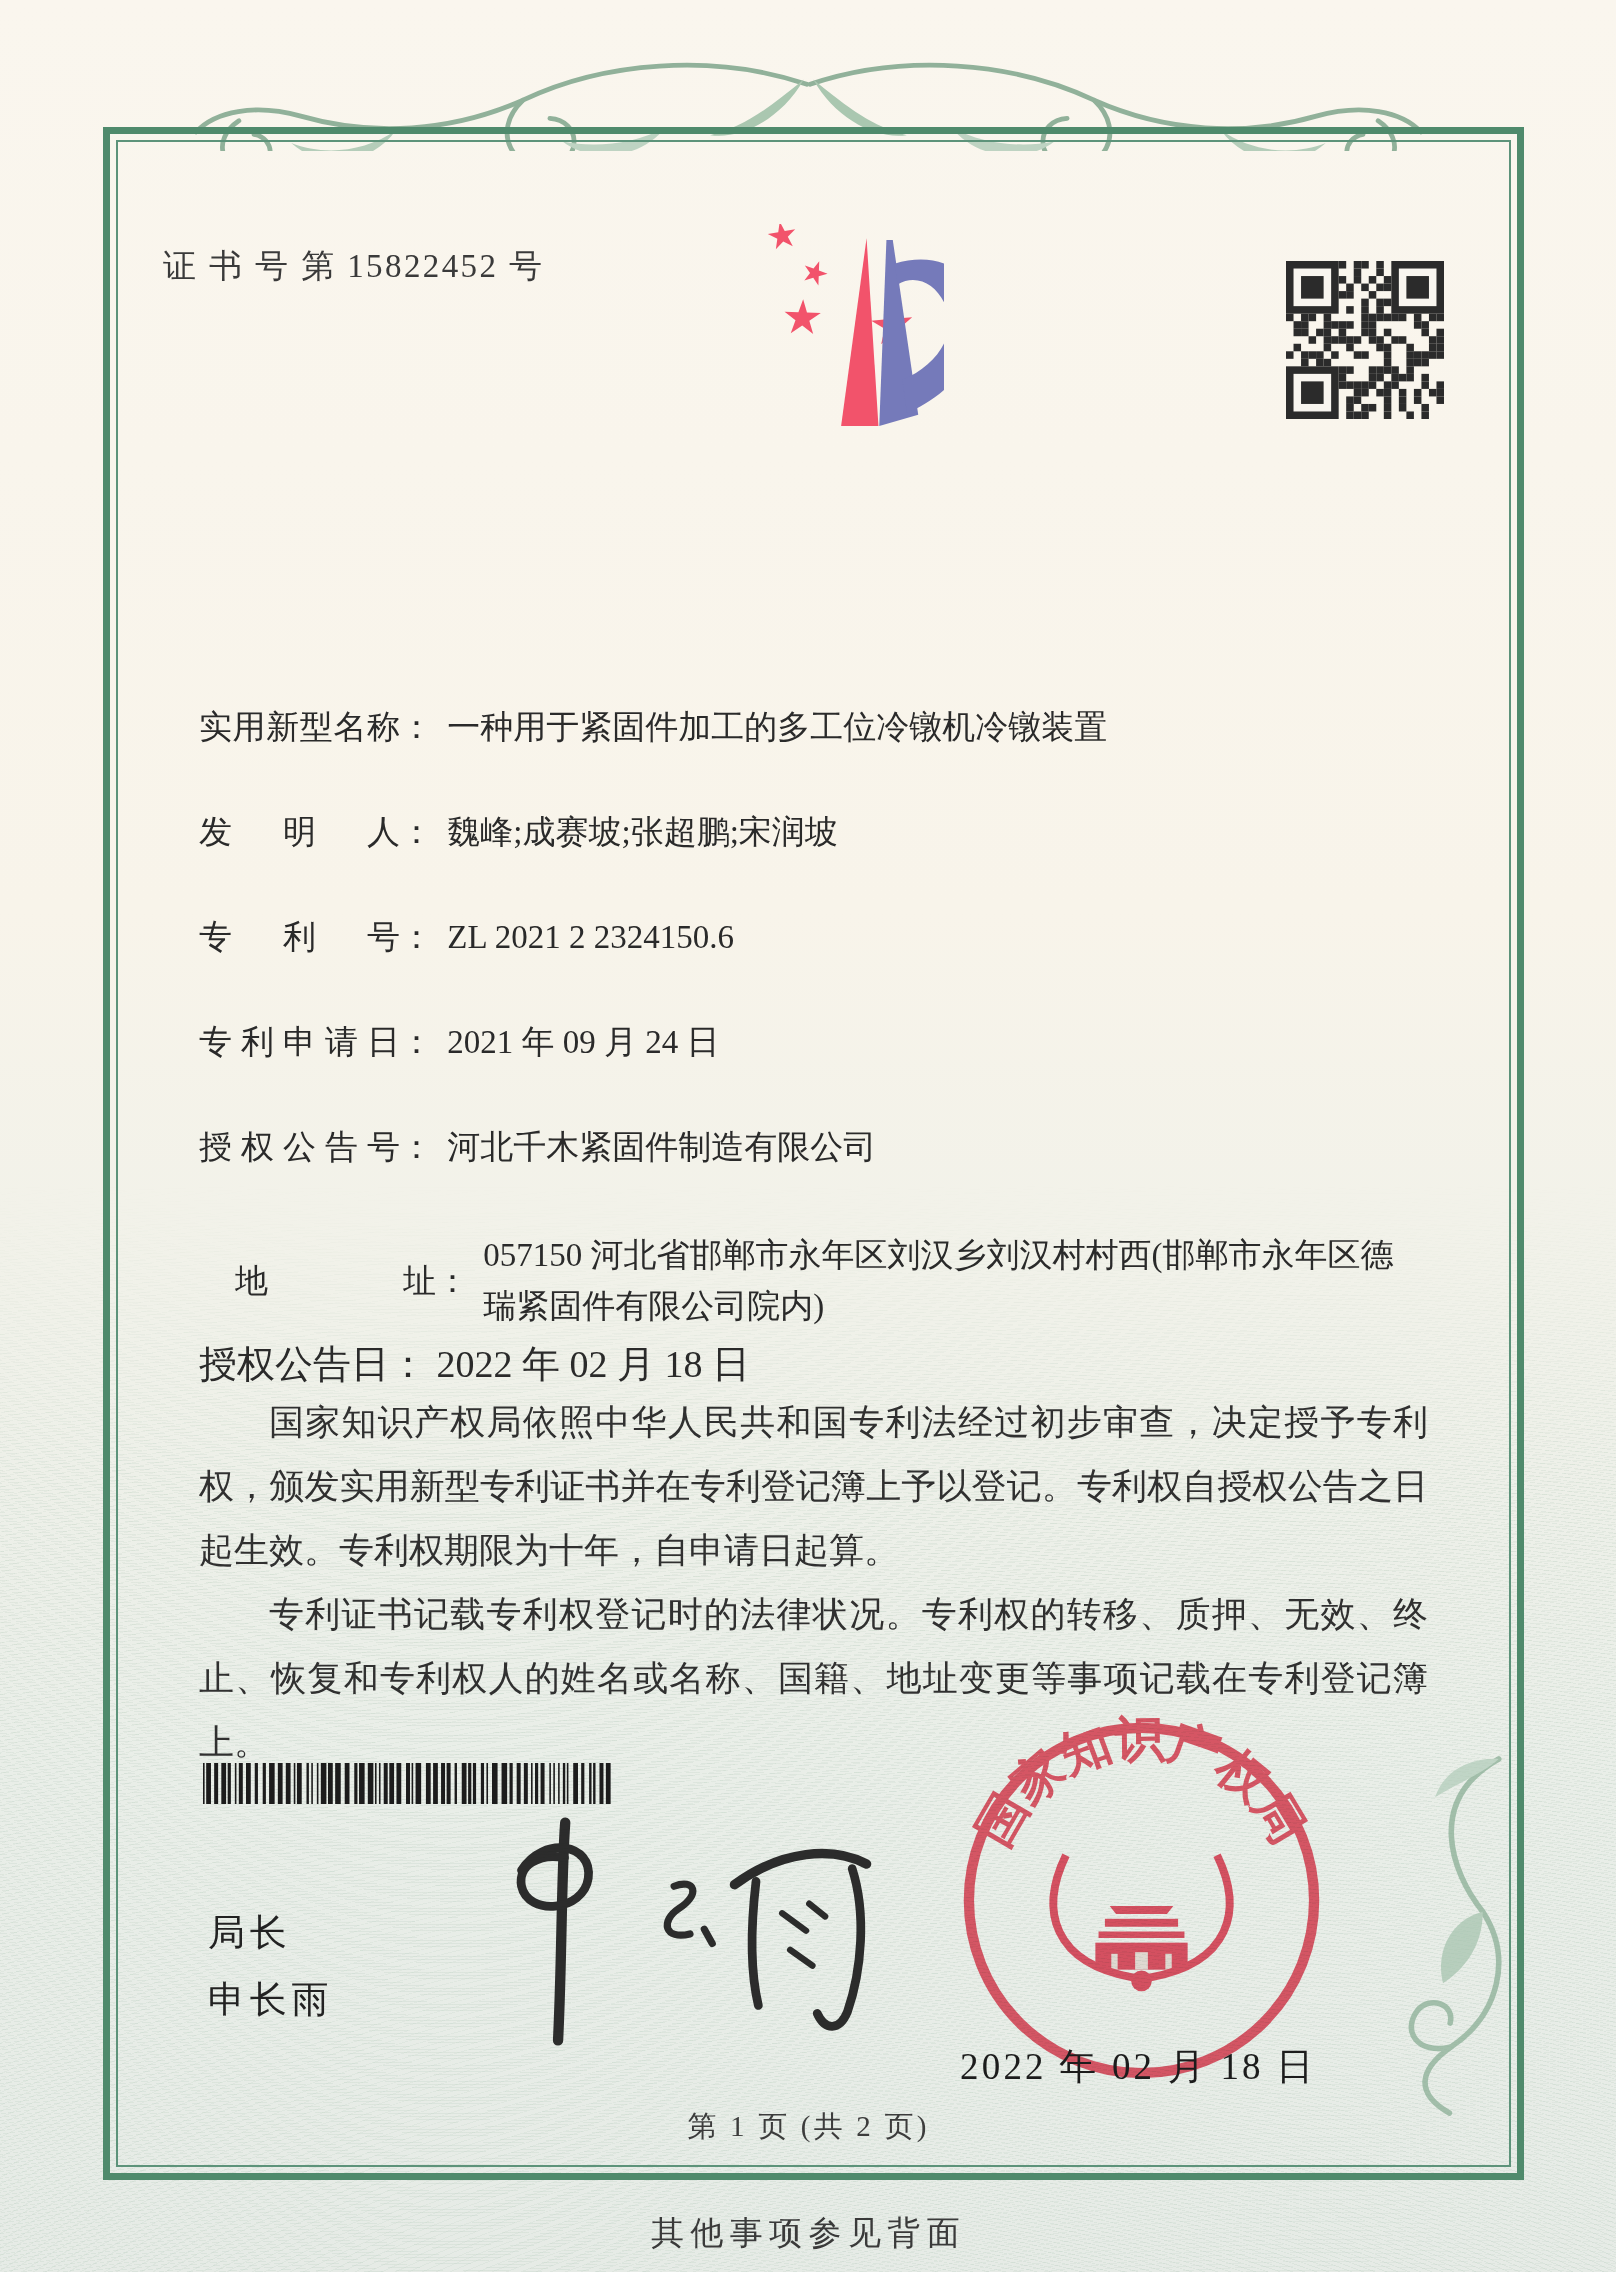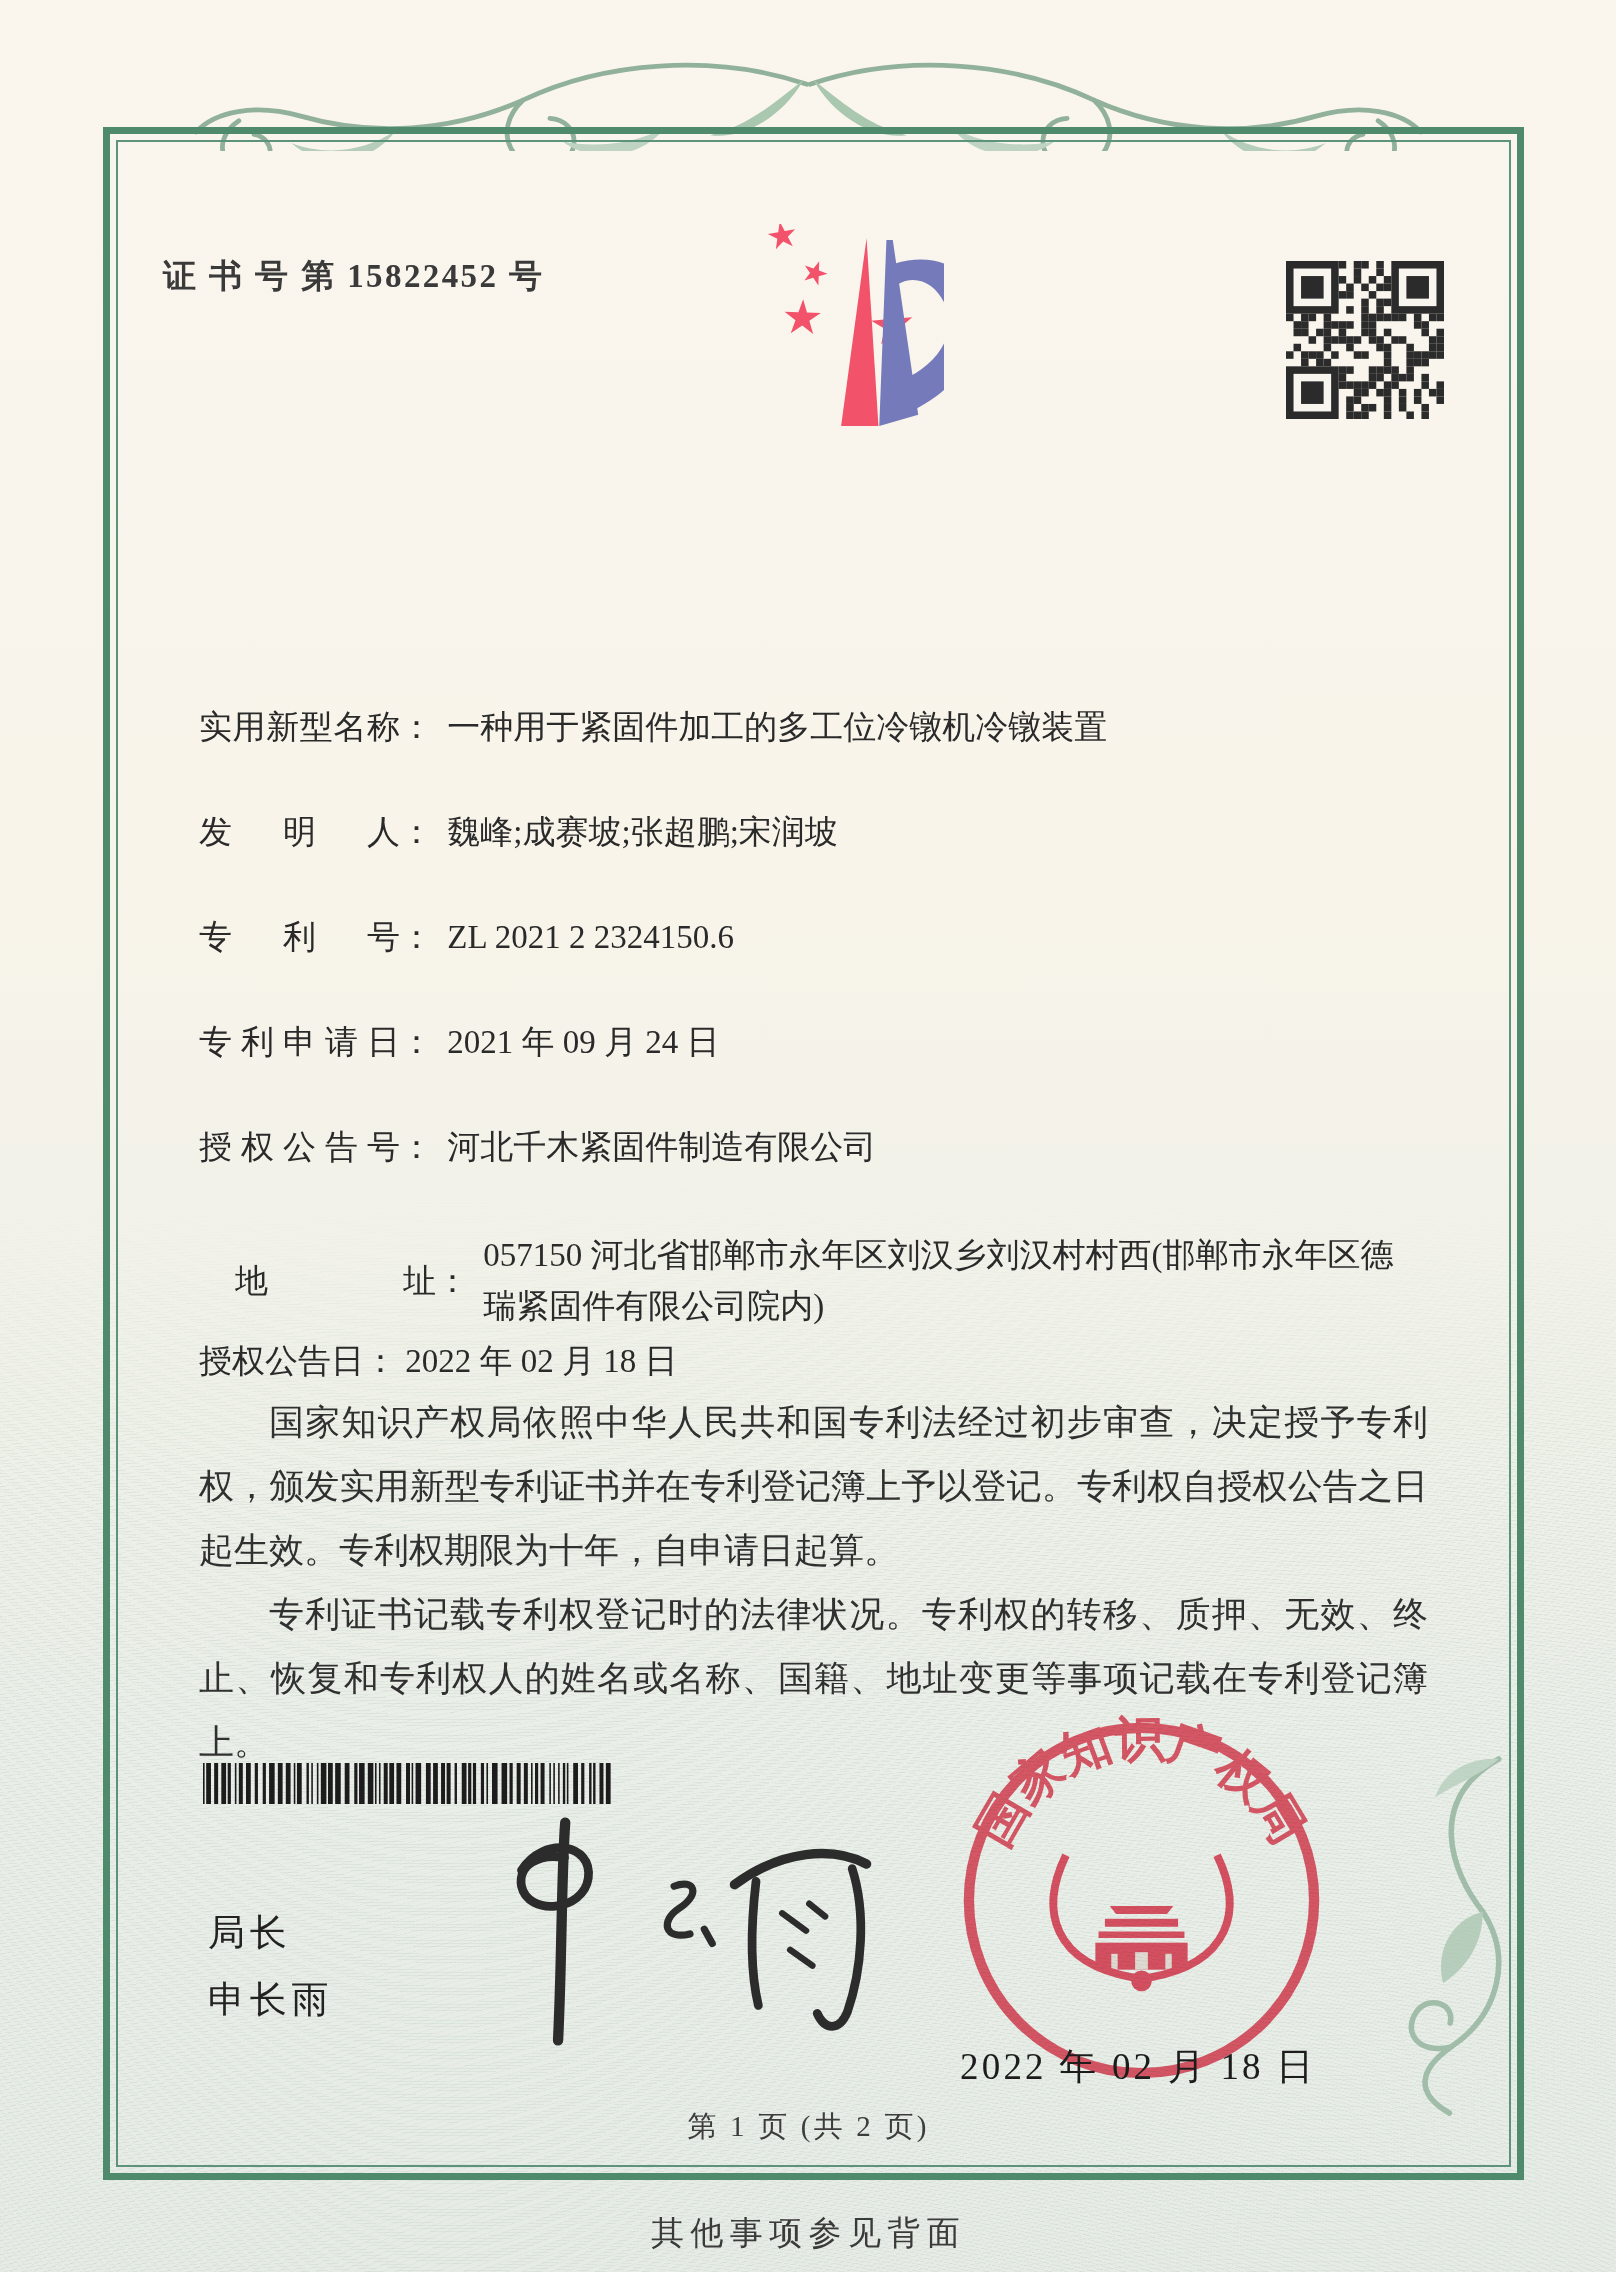--- a/index.html
+++ b/index.html
@@ -11,33 +11,33 @@
   .texture{
     position:absolute; left:0; right:0; top:52%; bottom:0; pointer-events:none;
     background:
       repeating-radial-gradient(ellipse 1034px 414px at 28% 135%, rgba(120,160,135,.10) 0 1.6px, transparent 1.6px 8px),
       repeating-radial-gradient(ellipse 1194px 557px at 82% 140%, rgba(120,160,135,.07) 0 1.6px, transparent 1.6px 9.5px);
     -webkit-mask-image:linear-gradient(180deg,transparent,black 28%);
             mask-image:linear-gradient(180deg,transparent,black 28%);
   }
   .frame{position:absolute; left:103px; top:127px; width:1407px; height:2039px; border:7.2px solid #4f8a6c;}
   .frame-inner{position:absolute; inset:5.6px; border:2.4px solid #5d937a;}
-  .cert-no{position:absolute; left:163px; top:254px; font-size:33px; letter-spacing:2.4px; color:#3a3a3a;font-weight:bold;}
+  .cert-no{position:absolute; left:163px; top:244px; font-size:33px; letter-spacing:2.4px; color:#3a3a3a;}
   .logo{position:absolute; left:681px; top:224px; width:263px; height:248px;}
   .qr{position:absolute; left:1286px; top:261px; width:158px; height:158px;}
   .title{position:absolute; left:0; top:484px; width:100%; text-align:center;
          font-size:83px; font-weight:700; letter-spacing:12.7px; text-indent:12.7px; color:#161616;}
   .fields{position:absolute; left:199px; top:705px; width:1229px; font-size:33px; color:#2a2a2a;}
   .frow{margin-bottom:60px; display:flex; align-items:center;}
   .flabel{display:inline-block; width:201px; text-align:justify; text-align-last:justify; flex:none;}
   .fcolon{flex:none; margin-right:14.3px;}
   .fvalue{display:inline-block;}
   .frow.address{margin-bottom:6.4px;margin-left:36px;}
   .frow.address .fvalue{width:939px; line-height:1.55;}
-  .grant-row{display:flex; font-size:33px; color:#2a2a2a;}
+  .grant-row{display:flex; font-size:38px; color:#2a2a2a;}
   .grant-left{width:621px; flex:none;}
   .paras{position:absolute; left:199px; top:1391px; width:1229px; font-size:35px; line-height:64px;
          color:#303030; text-align:justify;}
   .paras p{margin:0; text-indent:2em;}
   .barcode{position:absolute; left:203px; top:1763px; width:414px; height:41px;}
   .director{position:absolute; left:208px; top:1908px; font-size:37px; color:#222; letter-spacing:4.8px;}
   .director-name{position:absolute; left:208px; top:1975px; font-size:37px; color:#222; letter-spacing:4.8px;}
   .signature{position:absolute; left:442px; top:1808px; width:469px; height:255px;}
   .seal{position:absolute; left:953px; top:1712px; width:377px; height:377px; mix-blend-mode:multiply; opacity:.93;}
   .seal-date{position:absolute; left:960px; top:2042px; font-size:37px; color:#1c1c1c; letter-spacing:3.2px;}

